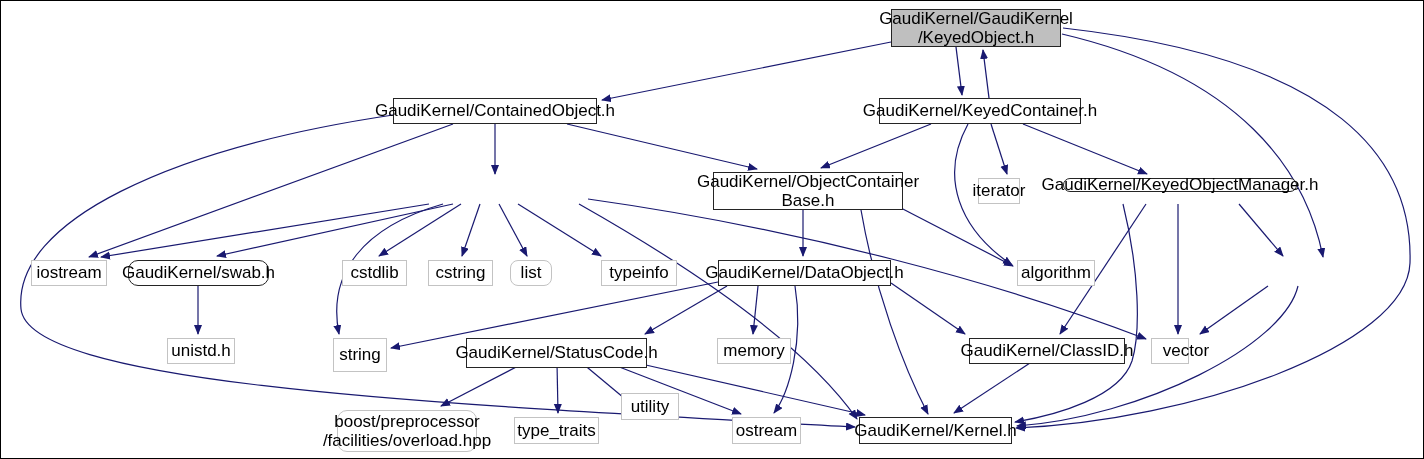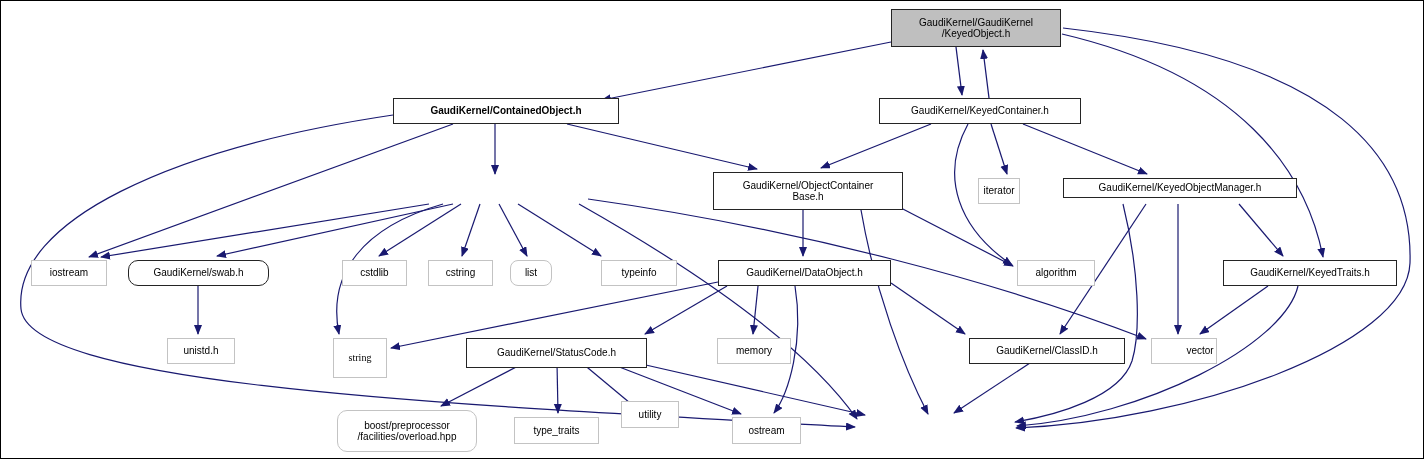--- a/index.html
+++ b/index.html
@@ -11,21 +11,21 @@
     background:#fff;
     font-family:"Liberation Sans", sans-serif;
     overflow:hidden;
   }
   #graph svg{position:absolute;left:0;top:0;}
   .node{
     position:absolute;
     box-sizing:border-box;
     display:flex;align-items:center;justify-content:center;
     text-align:center;
-    font-size:10px;line-height:1.12;
+    font-size:17px;line-height:1.12;
     white-space:pre-line;
     color:#000;background:#fff;
     cursor:default;
   }
   .node.internal{border:1.4px solid #242424;}
   .node.external{border:1px solid #c3c3c3;}
   .node.root{background:#bfbfbf;border:1.4px solid #242424;}
 </style>
 </head>
 <body>
@@ -76,39 +76,39 @@
       <path d="M556,362 L557,412" fill="none" stroke="#191970" stroke-width="1.2" marker-end="url(#arr)"></path>
       <path d="M581,362 L641,412" fill="none" stroke="#191970" stroke-width="1.2" marker-end="url(#arr)"></path>
       <path d="M608,362 L740,413" fill="none" stroke="#191970" stroke-width="1.2" marker-end="url(#arr)"></path>
       <path d="M636,362 L864,414" fill="none" stroke="#191970" stroke-width="1.2" marker-end="url(#arr)"></path>
       <path d="M1029,362 L953,412" fill="none" stroke="#191970" stroke-width="1.2" marker-end="url(#arr)"></path>
       <path d="M1267,285 L1199,333" fill="none" stroke="#191970" stroke-width="1.2" marker-end="url(#arr)"></path>
       <path d="M1297,285 C1283,345 1140,416 1016,425" fill="none" stroke="#191970" stroke-width="1.2" marker-end="url(#arr)"></path>
     </svg>
     <div class="node root" style="left: 890px; top: 8px; width: 170px; height: 38px;">GaudiKernel/GaudiKernel
 /KeyedObject.h</div>
-    <div class="node internal" style="left: 392px; top: 97px; width: 226px; height: 26px; font-weight: bold;">GaudiKernel/ContainedObject.h</div>
+    <div class="node internal" style="left: 392px; top: 97px; width: 204px; height: 26px;">GaudiKernel/ContainedObject.h</div>
     <div class="node internal" style="left: 878px; top: 97px; width: 202px; height: 26px;">GaudiKernel/KeyedContainer.h</div>
     <div class="node internal" style="left: 712px; top: 171px; width: 190px; height: 38px;">GaudiKernel/ObjectContainer
 Base.h</div>
     <div class="node external" style="left: 977px; top: 177px; width: 42px; height: 26px;">iterator</div>
-    <div class="node internal" style="left: 1062px; top: 177px; width: 234px; height: 20px;">GaudiKernel/KeyedObjectManager.h</div>
+    <div class="node internal" style="left: 1062px; top: 177px; width: 234px; height: 14px; border-radius: 11px;">GaudiKernel/KeyedObjectManager.h</div>
     <div class="node external" style="left: 30px; top: 259px; width: 76px; height: 26px;">iostream</div>
     <div class="node internal" style="left: 127px; top: 259px; width: 141px; height: 26px; border-radius: 10px;">GaudiKernel/swab.h</div>
     <div class="node external" style="left: 341px; top: 259px; width: 65px; height: 26px;">cstdlib</div>
     <div class="node external" style="left: 427px; top: 259px; width: 65px; height: 26px;">cstring</div>
     <div class="node external" style="left: 509px; top: 259px; width: 42px; height: 26px; border-radius: 8px;">list</div>
     <div class="node external" style="left: 572px; top: 259px; width: 76px; height: 26px; margin-left: 28px;">typeinfo</div>
     <div class="node internal" style="left: 717px; top: 259px; width: 173px; height: 26px;">GaudiKernel/DataObject.h</div>
     <div class="node external" style="left: 1016px; top: 259px; width: 78px; height: 26px;">algorithm</div>
-    <div class="node internal" style="left: 1222px; top: 259px; width: 174px; height: 26px;">GaudiKernel/KeyedTraits.h</div>
     <div class="node external" style="left: 166px; top: 337px; width: 68px; height: 26px;">unistd.h</div>
-    <div class="node external" style="left: 332px; top: 337px; width: 54px; height: 40px; font-family: Liberation Serif, serif;">string</div>
+    <div class="node external" style="left: 332px; top: 337px; width: 54px; height: 34px;">string</div>
     <div class="node internal" style="left: 465px; top: 337px; width: 181px; height: 30px;">GaudiKernel/StatusCode.h</div>
     <div class="node external" style="left: 716px; top: 337px; width: 74px; height: 26px;">memory</div>
     <div class="node internal" style="left: 968px; top: 337px; width: 156px; height: 26px;">GaudiKernel/ClassID.h</div>
-    <div class="node external" style="left: 1150px; top: 337px; width: 66px; height: 26px; padding-left: 32px;">vector</div>
+    <div class="node external" style="left: 1150px; top: 337px; width: 38px; height: 26px; padding-left: 32px;">vector</div>
     <div class="node external" style="left: 336px; top: 409px; width: 140px; height: 42px; border-radius: 10px;">boost/preprocessor
 /facilities/overload.hpp</div>
     <div class="node external" style="left: 513px; top: 416px; width: 85px; height: 27px;">type_traits</div>
-    <div class="node external" style="left: 620px; top: 400px; width: 58px; height: 27px;">utility</div>
+    <div class="node external" style="left: 620px; top: 392px; width: 58px; height: 27px;">utility</div>
     <div class="node external" style="left: 731px; top: 416px; width: 69px; height: 27px;">ostream</div>
+    <div class="node internal" style="left: 858px; top: 416px; width: 153px; height: 27px;">GaudiKernel/Kernel.h</div>
   </div>
 
 </body></html>

